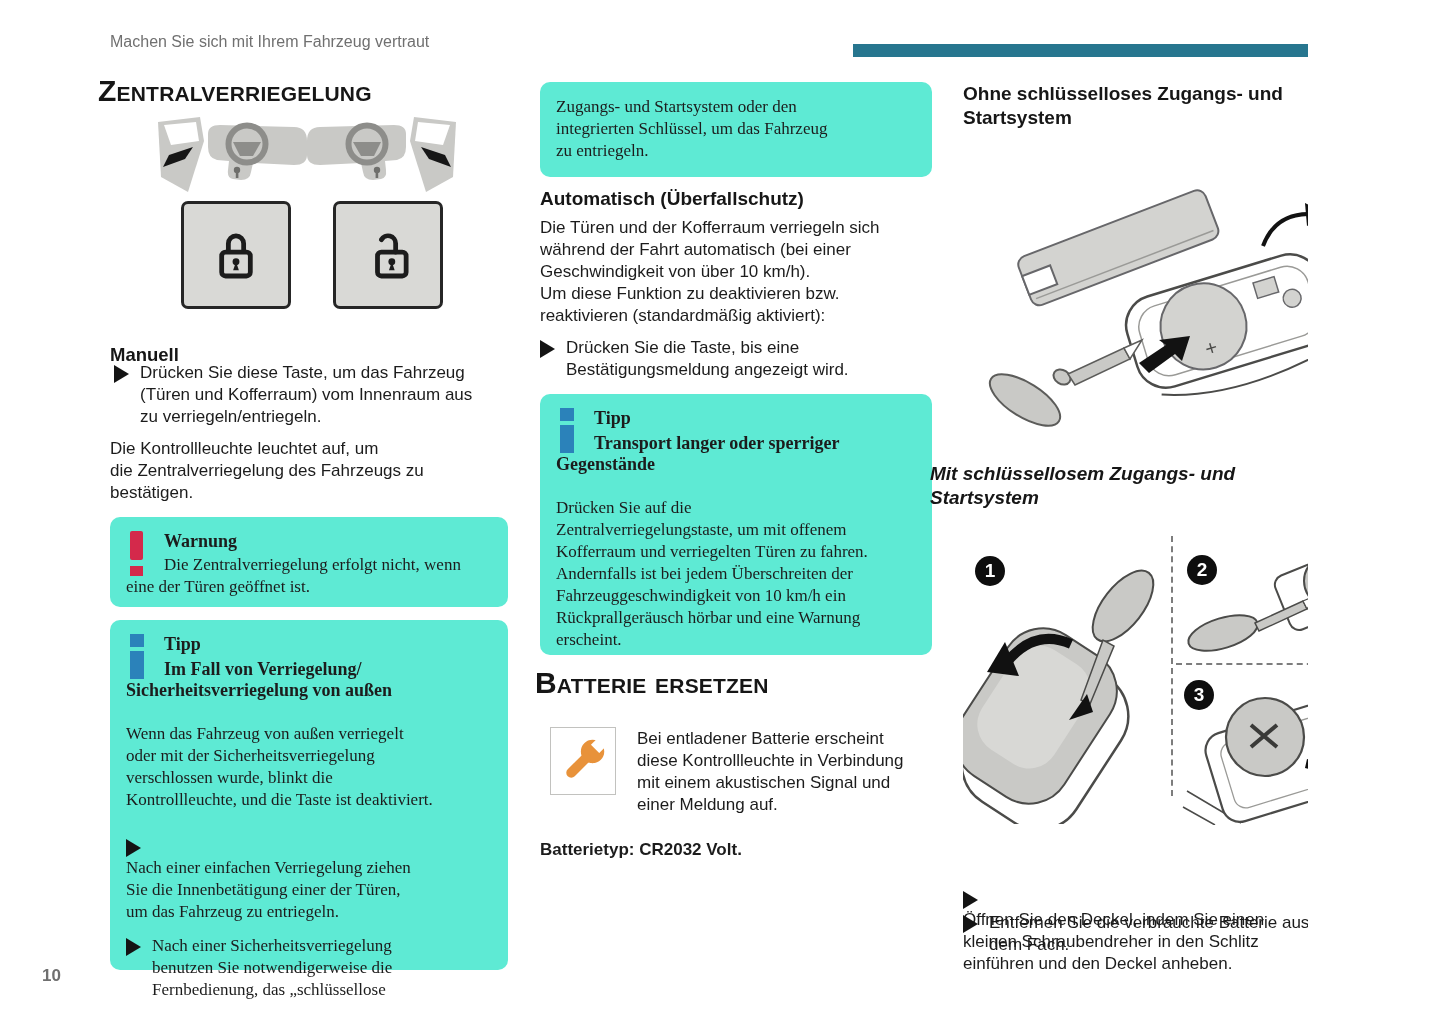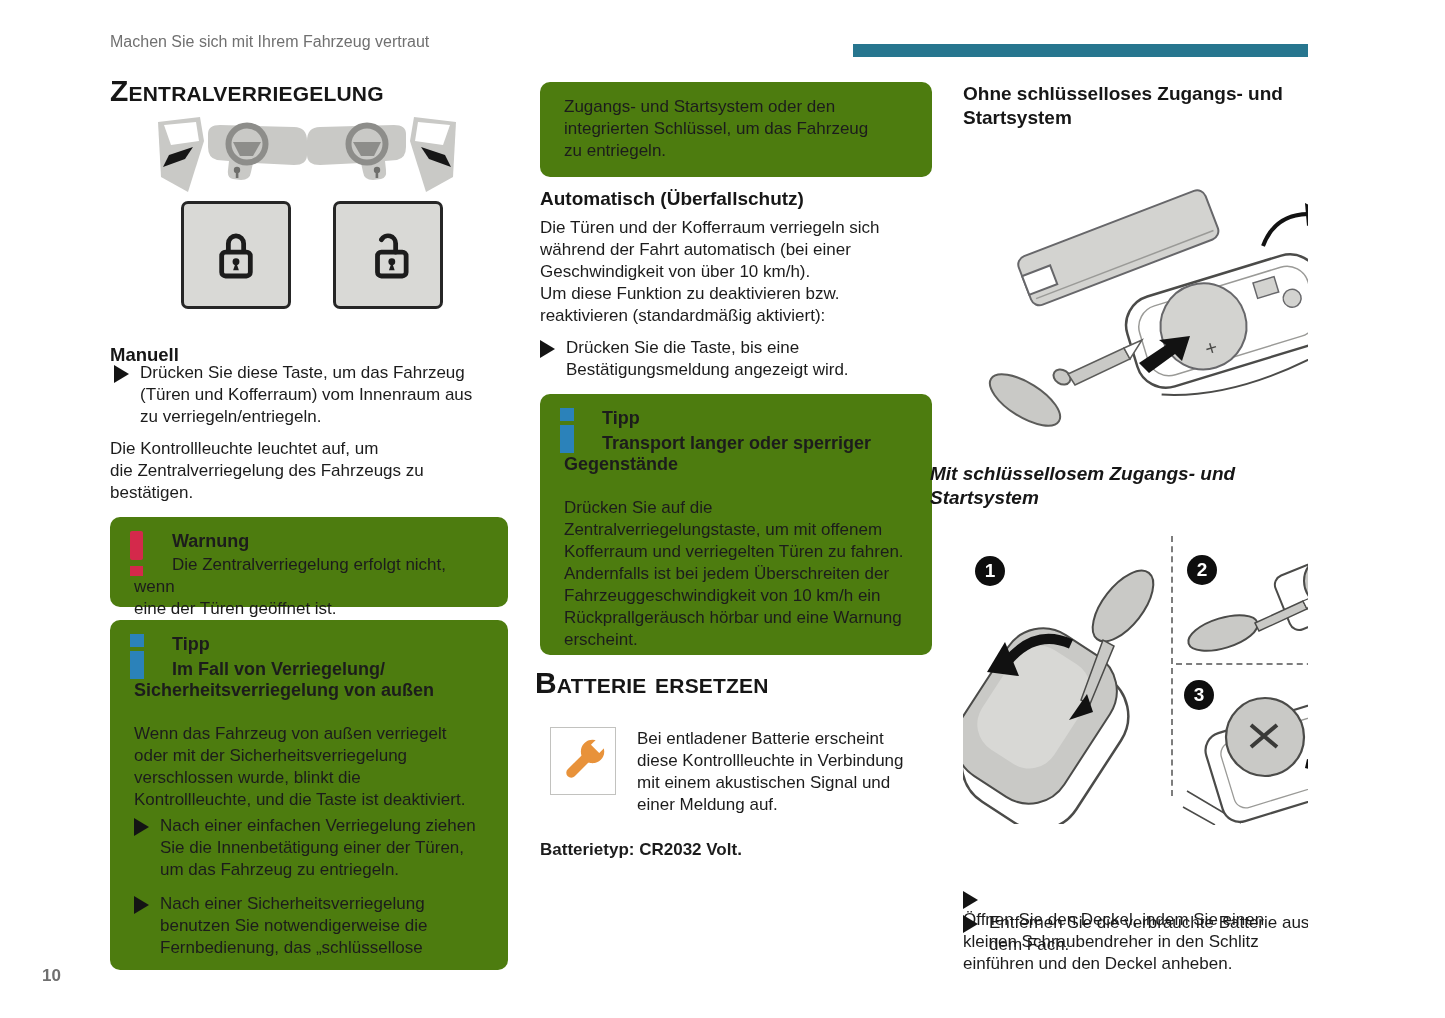--- a/index.html
+++ b/index.html
@@ -19,21 +19,21 @@
   .col-head{font-weight:bold;font-size:19px;line-height:24px;color:#161616;}
   .sub-head{font-weight:bold;font-size:18.5px;color:#161616;margin-top:16px;}
 
   
   .bullet{display:flex;align-items:flex-start;}
   .tri{flex:none;width:0;height:0;border-left:15px solid #141414;
        border-top:9px solid transparent;border-bottom:9px solid transparent;
        margin:3px 11px 0 0;}
 
   
-  .graybox{position:absolute;background:#4d7c0f;border-radius:10px;box-sizing:border-box;padding:14px 24px;}
+  .graybox{position:absolute;background:#5eead4;border-radius:10px;box-sizing:border-box;padding:14px 16px;font-family:Liberation Serif, serif;}
   .box-title{font-weight:bold;font-size:18px;margin-left:38px;}
   .box-subtitle{font-weight:bold;font-size:18px;margin-top:4px;text-indent:38px;}
   .box-body{margin-top:22px;}
   .indent-first{text-indent:38px;margin-top:2px;}
 
   
   .icon-excl{position:absolute;left:16px;top:14px;width:22px;height:48px;}
   .icon-excl .bar{position:absolute;left:4px;top:0;width:13px;height:29px;background:#d4294b;border-radius:2px;}
   .icon-excl .dot{position:absolute;left:4px;top:35px;width:13px;height:10px;background:#d4294b;}
   .icon-i{position:absolute;left:16px;top:14px;width:22px;height:48px;}
@@ -58,21 +58,21 @@
   .pagenum{position:absolute;left:42px;top:966px;font-weight:bold;font-size:17px;color:#6f6f6f;}
 </style>
 </head>
 <body>
 
 <div class="page">
 
   <div class="hdr">Machen Sie sich mit Ihrem Fahrzeug vertraut</div>
   <div class="accent-bar"></div>
 
-  <div class="abs sc-title" style="left:110px;top:74px;text-align:center;">Zentralverriegelung</div>
+  <div class="abs sc-title" style="left:98px;top:74px;text-align:center;">Zentralverriegelung</div>
 
   <svg class="abs" style="left:148px;top:114px;" width="318" height="86" viewBox="0 0 318 86">
     <defs>
       <g id="halfcar">
         <path d="M10,8 L52,3 L56,27 L40,78 L13,63 Z" fill="#c9c9c6"></path>
         <path d="M16,11 L48,8 L51,27 L23,31 Z" fill="#ffffff"></path>
         <polygon points="21,41 45,33 37,45 15,53" fill="#161616"></polygon>
         <path d="M60,20 Q60,11 72,11 L146,13 Q159,13 159,27 L159,41 Q159,51 146,51 L105,49 L103,58 Q102,66 93,66 L85,65 Q79,64 80,56 L81,47 L69,46 Q60,44 60,33 Z" fill="#c9c9c6"></path>
         <circle cx="99" cy="30" r="18.5" fill="none" stroke="#8d8d8a" stroke-width="6"></circle>
         <path d="M85,28 L113,28 L105,42 L92,42 Z" fill="#8d8d8a"></path>
@@ -129,21 +129,21 @@
         <div class="dot"></div>
         <div class="stem"></div>
       </div>
     <div class="box-title">Tipp</div>
     <div class="box-subtitle pre">Im Fall von Verriegelung/
 Sicherheitsverriegelung von außen</div>
     <div class="body-text pre box-body">Wenn das Fahrzeug von außen verriegelt
 oder mit der Sicherheitsverriegelung
 verschlossen wurde, blinkt die
 Kontrollleuchte, und die Taste ist deaktiviert.</div>
-    <div class="bullet" style="margin-top:4px;">
+    <div class="bullet" style="margin-top:25px;flex-direction:column;">
       <span class="tri"></span>
       <span class="body-text pre">Nach einer einfachen Verriegelung ziehen
 Sie die Innenbetätigung einer der Türen,
 um das Fahrzeug zu entriegeln.</span>
     </div>
     <div class="bullet" style="margin-top:12px;">
       <span class="tri"></span>
       <span class="body-text pre">Nach einer Sicherheitsverriegelung
 benutzen Sie notwendigerweise die
 Fernbedienung, das „schlüssellose</span>

